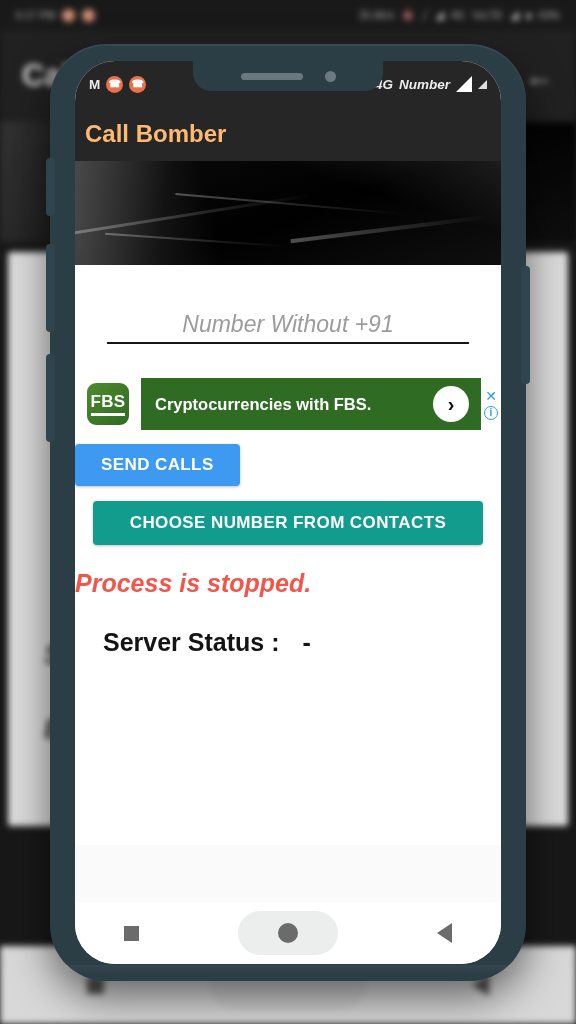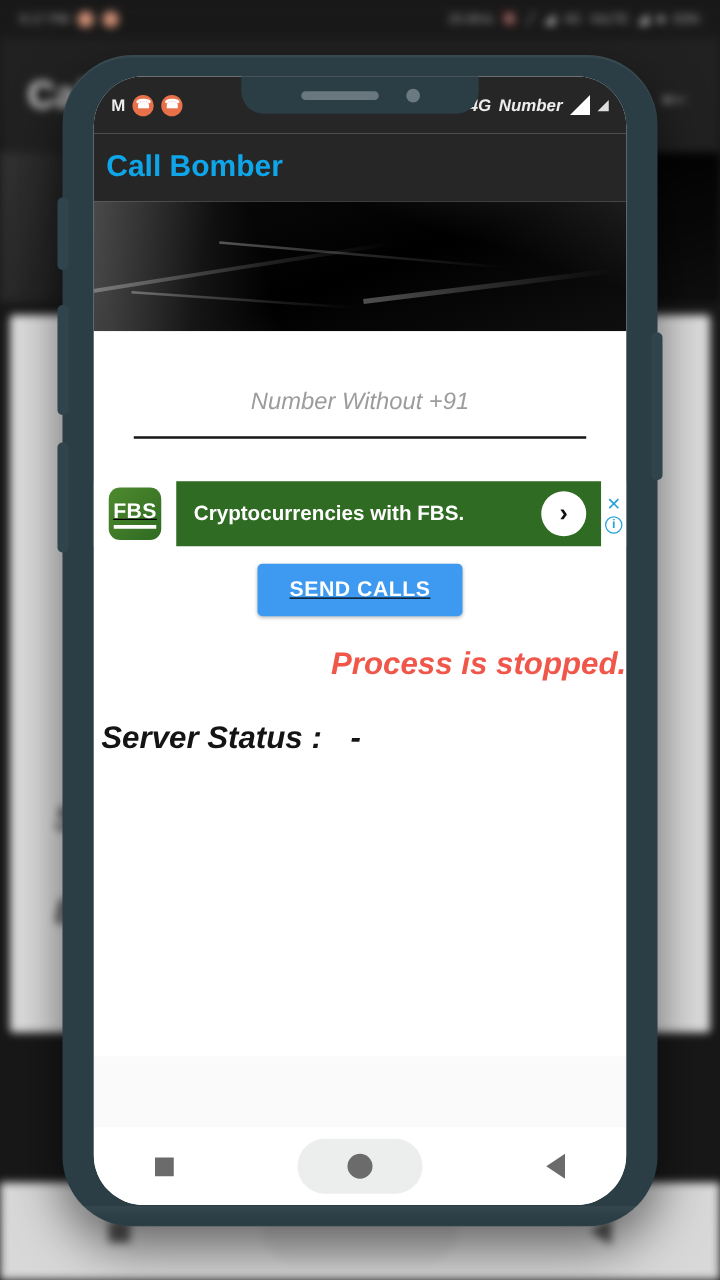--- a/index.html
+++ b/index.html
@@ -115,21 +115,21 @@
     width:190px; height:30px; background:#2b3d45;
     border-radius:0 0 18px 18px; z-index:6;
     display:flex; align-items:center; justify-content:center; gap:22px;
   }
   #speaker{ width:62px; height:7px; border-radius:4px; background:#68787e; }
   #camera{ width:11px; height:11px; border-radius:50%; background:#6b7a80; }
 
   
   #ph-appbar{
     position:absolute; top:46px; left:0; width:426px; height:54px;
-    background:#262626; color:#0ea5e9; display:flex; align-items:center;
+    background:#262626; color:#fdba74; display:flex; align-items:center;
     padding-left:10px; font-size:24px; font-weight:700; z-index:3;
   }
 
   
   #ph-hero{
     position:absolute; top:100px; left:0; width:426px; height:104px;
     background:
       linear-gradient(102deg, rgba(255,255,255,.12) 0%, rgba(255,255,255,0) 22%),
       linear-gradient(76deg,  rgba(255,255,255,.17) 3%, rgba(255,255,255,0) 33%),
       linear-gradient(198deg, rgba(255,255,255,.10) 0%, rgba(255,255,255,0) 30%),
@@ -148,32 +148,32 @@
   #ph-body{
     position:absolute; top:204px; left:0; width:426px; height:580px;
     background:#fff;
   }
   #input-wrap{ padding:46px 32px 0 32px; }
   #number-input{
     width:100%; border:none; outline:none;
     border-bottom:2.5px solid #161616;
     background:transparent;
     font-family:"Liberation Sans", sans-serif;
-    font-style:italic; font-size:19px; text-align:center;
-    color:#a21caf; padding-bottom:16px;
+    font-style:italic; font-size:23px; text-align:center;
+    color:#a21caf; padding-bottom:4px;
   }
   #number-input::placeholder{ color:#9c9c9c; font-style:italic; }
 
   
   #ad-banner{
     margin:34px 0 0 0; height:52px; width:426px;
     background:#fff; display:flex; align-items:stretch;
   }
   #ad-logo-box{
-    width:66px; display:flex; align-items:center; justify-content:center; background:#fff;text-decoration:underline;
+    width:66px; display:flex; align-items:center; justify-content:center; background:#fff;
   }
   #ad-logo{
     width:42px;height:42px;border-radius:9px;
     background:linear-gradient(135deg,#4e8a2d,#2f6b22);
     display:flex;align-items:center;justify-content:center;
   }
   #ad-logo span{
     color:#fff;font-size:17px;font-weight:700;letter-spacing:.3px;
     border-bottom:3px solid #fff; padding-bottom:1px;
   }
@@ -191,42 +191,42 @@
     width:20px;background:#fff;display:flex;flex-direction:column;
     align-items:center;justify-content:center;gap:3px;
   }
   #ad-close{ color:#27a2d8; font-size:14px; line-height:1; }
   #ad-info{
     width:14px;height:14px;border-radius:50%;border:1.6px solid #27a2d8;
     color:#27a2d8;font-size:10px;line-height:11px;text-align:center;font-weight:700;
   }
 
   
-  #btn-row{ display:flex; justify-content:center; margin-top:14px;text-decoration:underline; }
+  #btn-row{ display:flex; justify-content:flex-start; margin-top:14px; }
   #send-calls-btn{
     background:#3d9af0; color:#fff; border:none; border-radius:4px;
     padding:11px 26px; font-size:17px; font-weight:700; letter-spacing:.4px;
     font-family:"Liberation Sans", sans-serif; cursor:pointer;
     box-shadow:0 1px 3px rgba(0,0,0,.25);
   }
   #contacts-row{ display:flex; justify-content:center; margin-top:15px; }
   #choose-contacts-btn{
     background:#119c8e; color:#fff; border:none; border-radius:4px;
     padding:12px 20px; font-size:17px; font-weight:700; letter-spacing:.4px;
     font-family:"Liberation Sans", sans-serif; cursor:pointer; width:390px;
     box-shadow:0 1px 3px rgba(0,0,0,.25);
   }
 
   #process-status{
-    text-align:right; margin-top:24px;
+    text-align:left; margin-top:24px;
     color:#f0564a; font-style:italic; font-weight:700; font-size:25px;
   }
   .status-line{
-    margin-top:30px; padding-left:6px;
-    font-style:italic; font-weight:700; font-size:25px; color:#141414;
+    margin-top:30px; padding-left:28px;
+    font-weight:700; font-size:25px; color:#141414;
     white-space:nowrap;
   }
   .status-line .val{ margin-left:16px; }
 
   
   #ph-navbar{
     position:absolute; bottom:0; left:0; width:426px; height:62px;
     background:#fff; display:flex; align-items:center; justify-content:space-around;
   }
   #ph-navbar .home-pill{
@@ -344,20 +344,23 @@
         <div id="ad-ctrls">
           <span id="ad-close">✕</span>
           <span id="ad-info">i</span>
         </div>
       </div>
 
       <div id="btn-row">
         <button id="send-calls-btn">SEND CALLS</button>
       </div>
 
+      <div id="contacts-row">
+        <button id="choose-contacts-btn">CHOOSE NUMBER FROM CONTACTS</button>
+      </div>
 
       <div id="process-status">Process is stopped.</div>
 
       <div class="status-line">
         <span>Server Status :</span>
         <span class="val">-</span>
       </div>
 
     </div>
 

